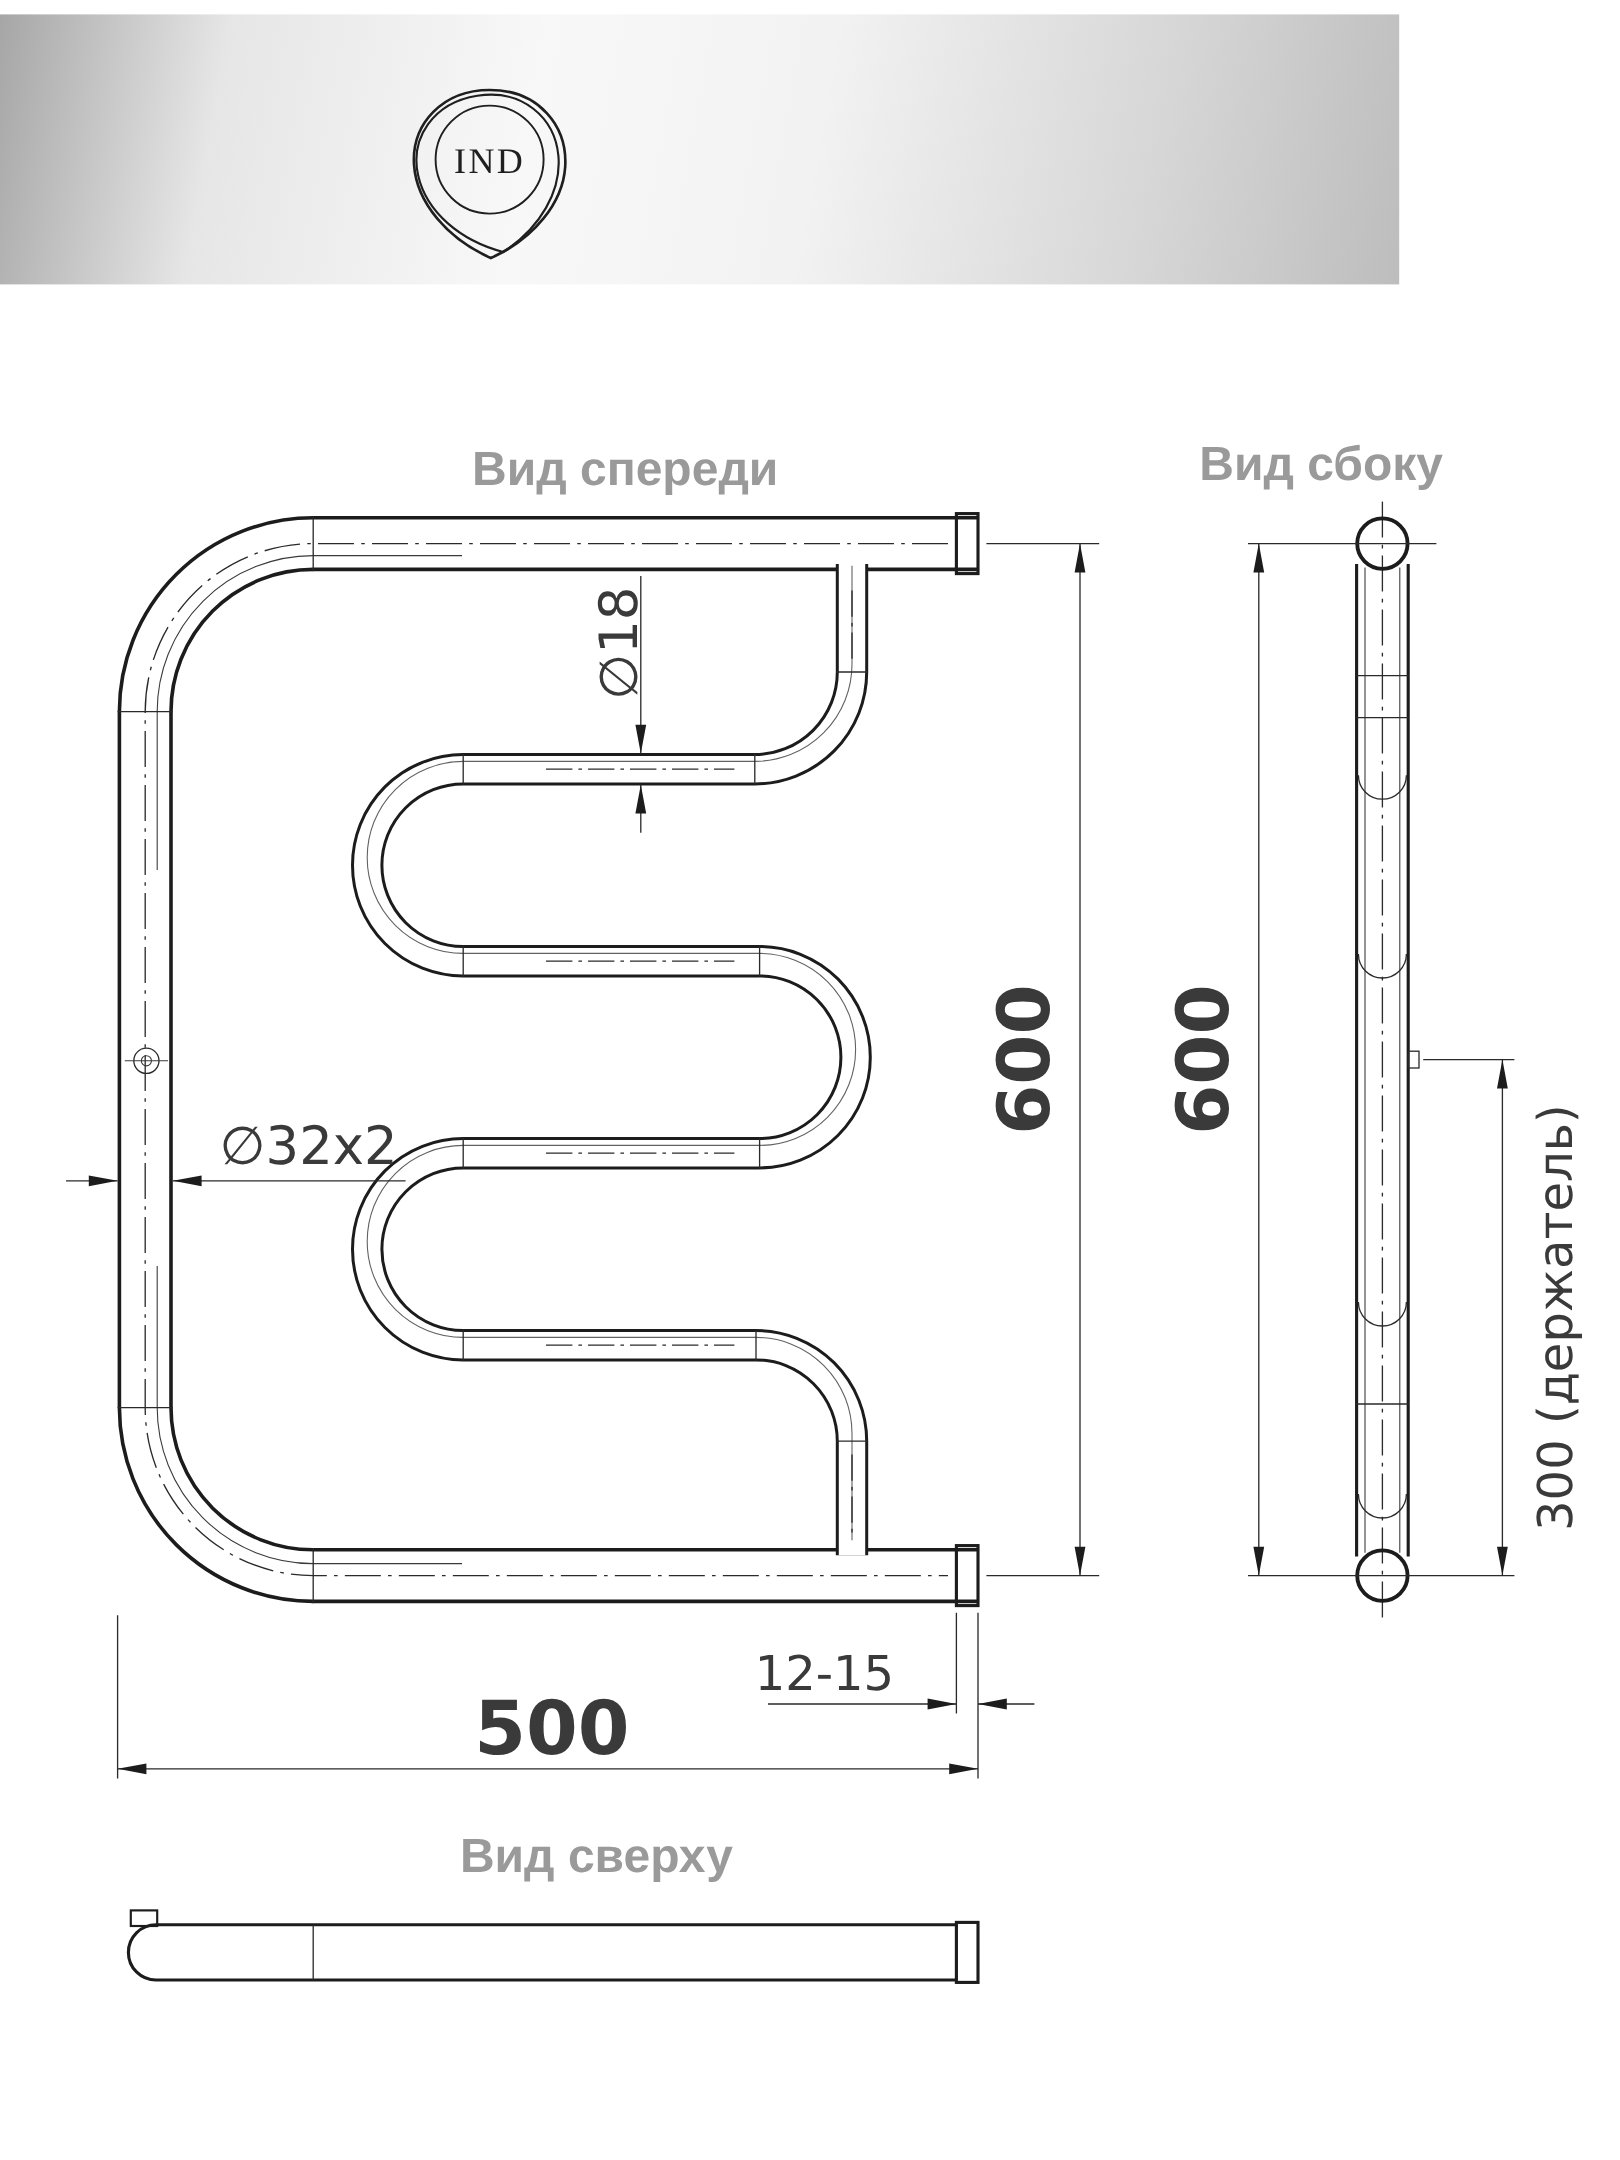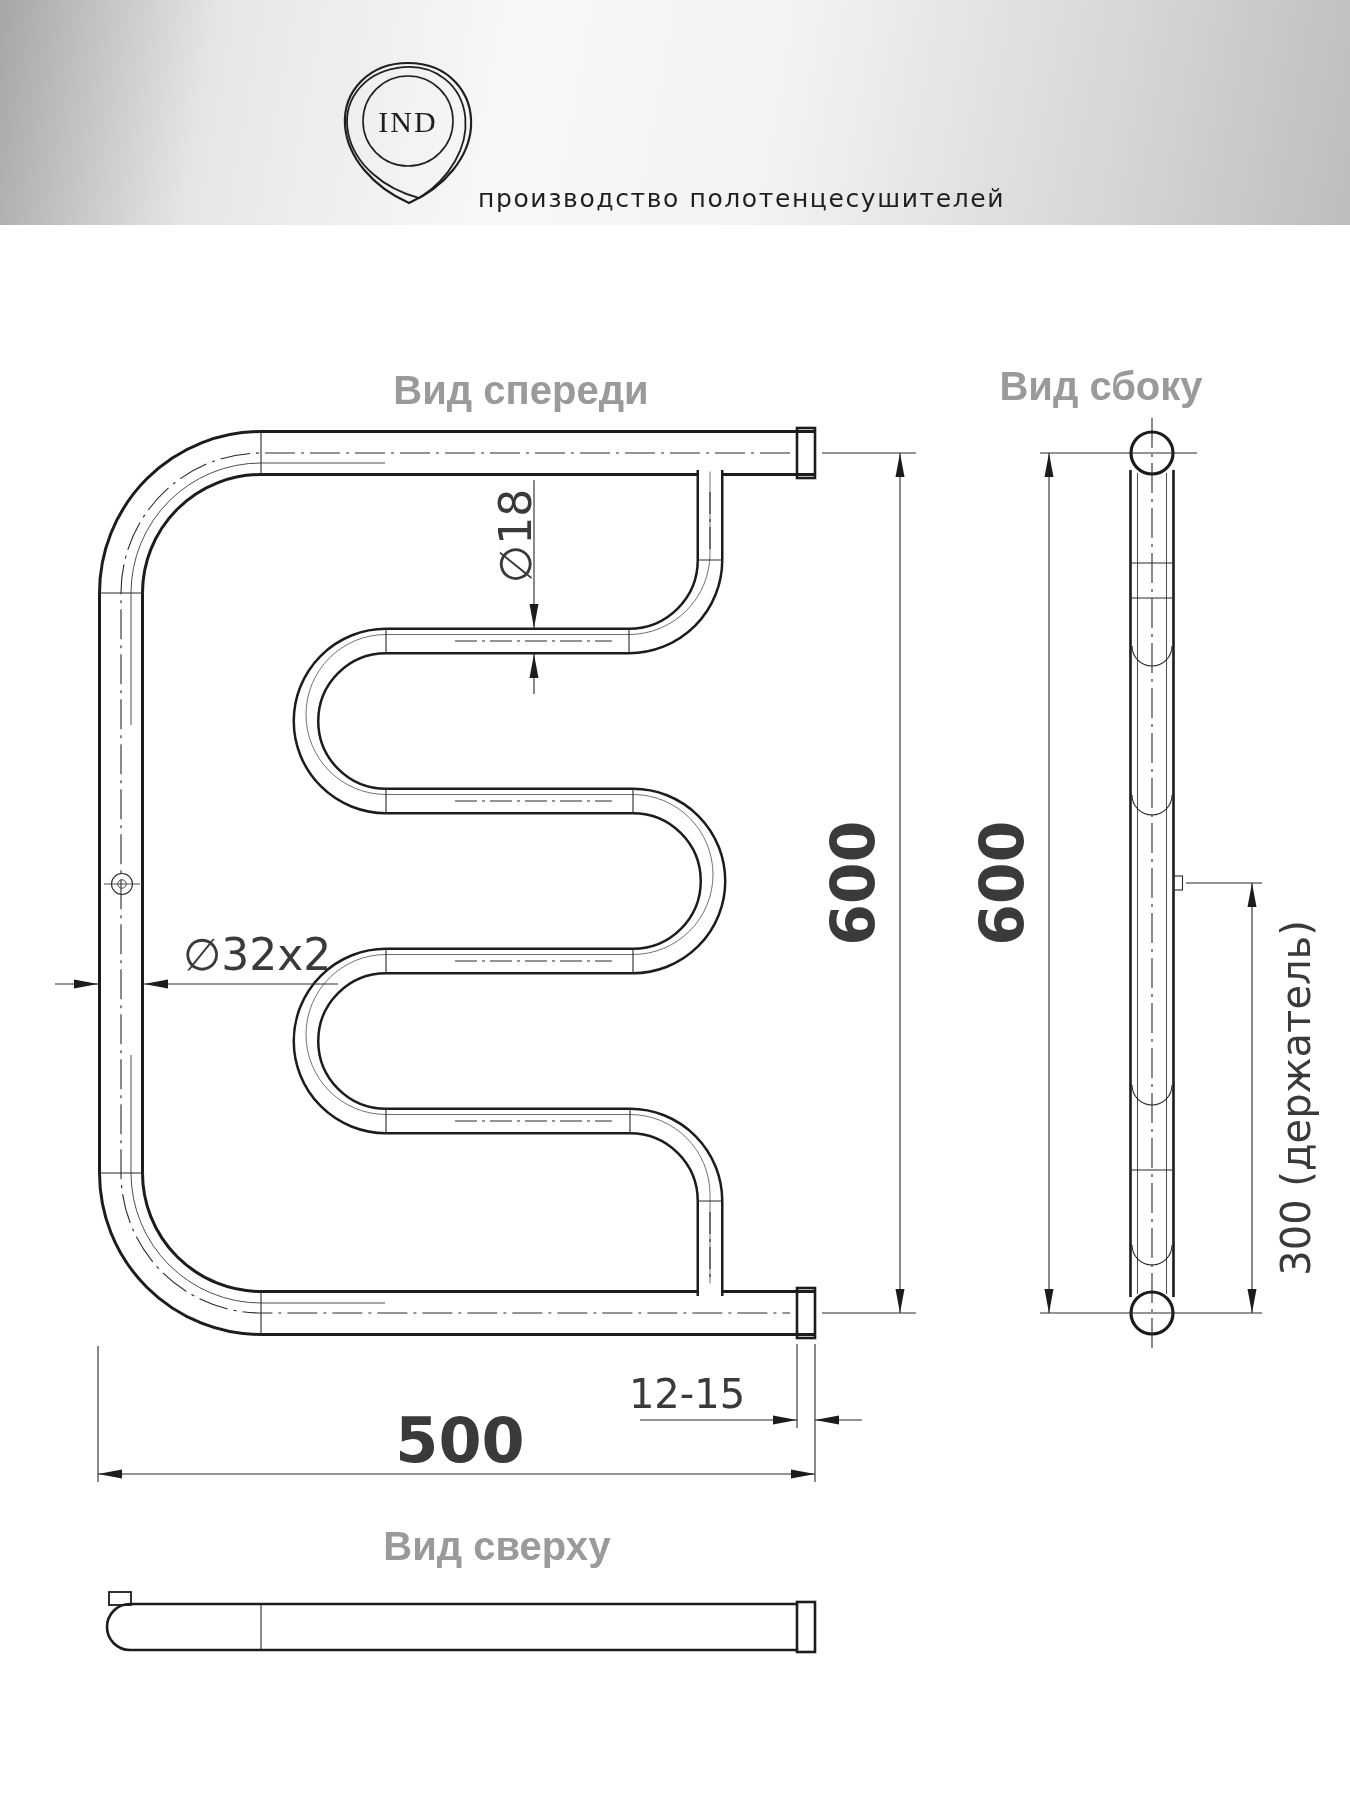--- a/index.html
+++ b/index.html
@@ -1,20 +1,20 @@
 <!DOCTYPE html>
 <html><head>
 <meta charset="utf-8">
 <style>
   html,body{margin:0;padding:0;background:#ffffff;}
   body{width:1350px;height:1800px;position:relative;overflow:hidden;font-family:"Liberation Sans",sans-serif;}
 
   
   .header{
-    position:absolute;left:0;top:0;width:1350px;height:225px;
+    position:absolute;left:0;top:12px;width:1166px;height:225px;
     background:linear-gradient(100deg,#a6a6a6 0%,#e6e6e6 16%,#f8f8f8 38%,#f2f2f2 58%,#d6d6d6 82%,#bdbdbd 100%);
   }
   .logo-icon{position:absolute;left:333px;top:55px;width:150px;height:152px;}
   .brand{
     position:absolute;left:470px;top:42px;
     font-family:"Liberation Sans",sans-serif;font-size:108px;font-weight:400;
     letter-spacing:14px;color:#141414;line-height:1;white-space:nowrap;
   }
   .tagline{
     position:absolute;left:478px;top:184px;
@@ -42,21 +42,20 @@
 
 <div class="header">
   <svg class="logo-icon" viewBox="0 0 150 152">
     <g fill="none" stroke="#1f1f1f">
       <path stroke-width="2.2" d="M75,8 C116,8 140,38 138,72 C136,102 112,132 76,148 C40,132 14,102 12,70 C10,36 36,8 75,8 Z"></path>
       <path stroke-width="1.8" transform="rotate(-9 75 78)" d="M75,12 C113,12 136,40 134,72 C132,101 110,129 76,144 C42,129 18,101 16,70 C14,38 38,12 75,12 Z"></path>
       <circle cx="75" cy="66" r="45" stroke-width="1.6"></circle>
     </g>
     <text x="75" y="77" text-anchor="middle" style="font-family:'Liberation Serif',serif;font-size:30px;letter-spacing:2px;fill:#1f1f1f;">IND</text>
   </svg>
-  <div class="tagline">производство полотенцесушителей</div>
 </div>
 
 <svg class="sheet" width="1350" height="1800" viewBox="0 0 1350 1800">
 
   <g>
 
     <path class="ln" stroke-width="46" d="M815,453 H261 A140,140 0 0 0 121,593 V1173 A140,140 0 0 0 261,1313 H815"></path>
     <path stroke="#ffffff" fill="none" stroke-width="40" d="M815,453 H261 A140,140 0 0 0 121,593 V1173 A140,140 0 0 0 261,1313 H815"></path>
 
     <path class="ln" stroke-width="27" d="M710,470 V560 A81,81 0 0 1 629,641 H386 A80,80 0 0 0 386,801 H633 A80,80 0 0 1 633,961 H386 A80,80 0 0 0 386,1121 H630 A80,80 0 0 1 710,1201 V1296"></path>

